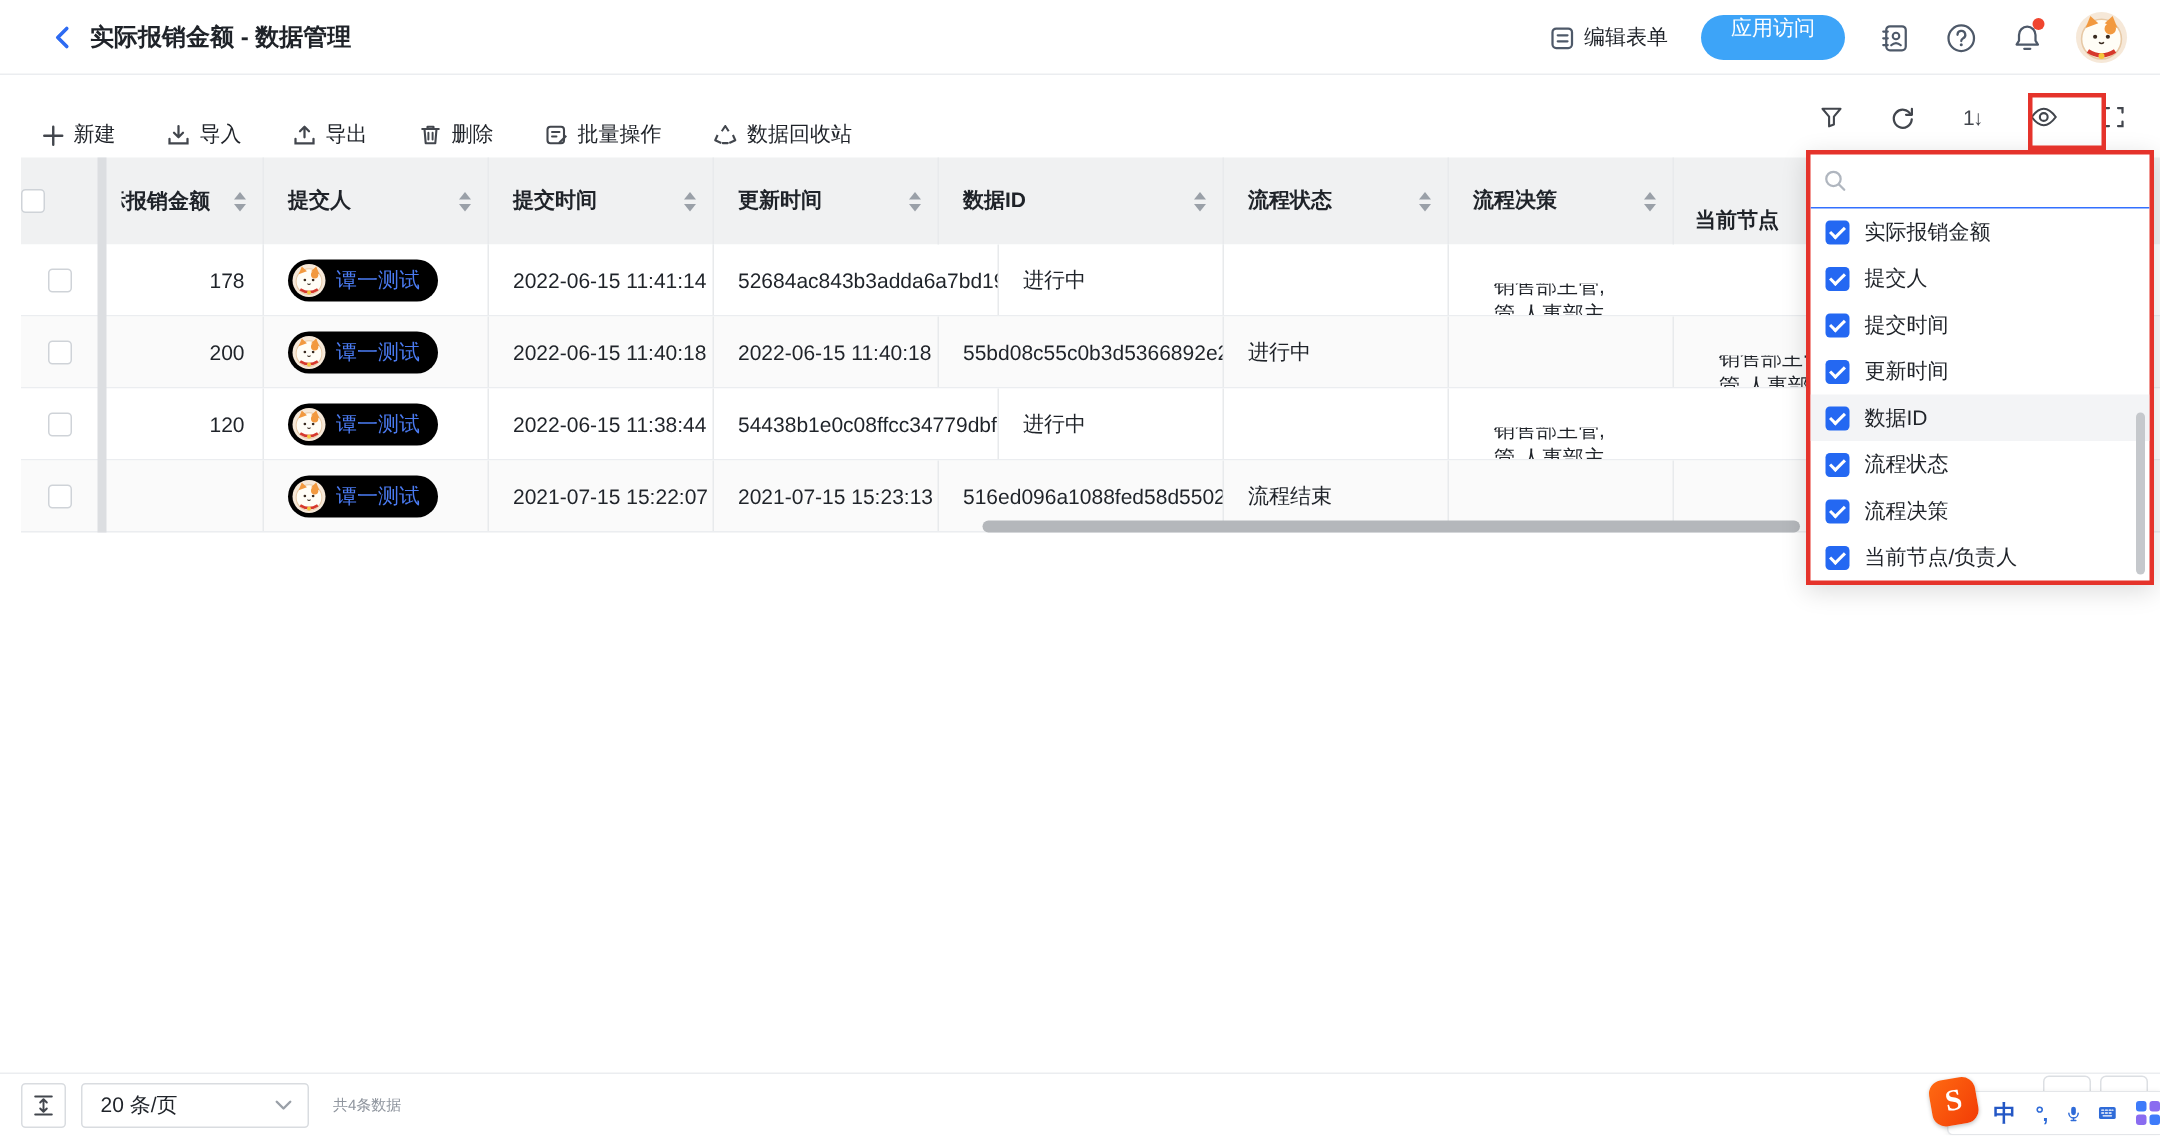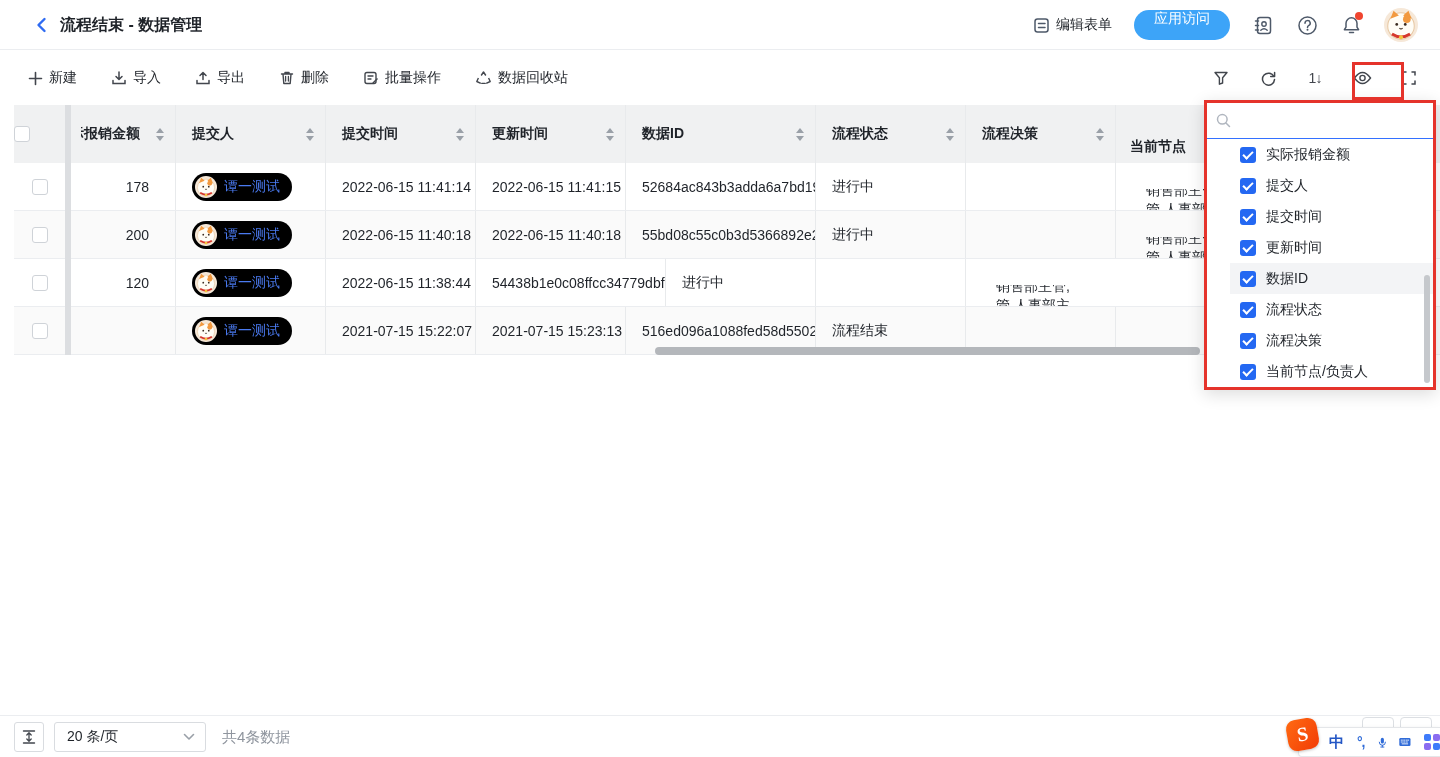--- a/index.html
+++ b/index.html
@@ -13,21 +13,21 @@
   .page-title { position:absolute; left:60px; top:0; height:50px; display:flex; align-items:center; font-size:16px; font-weight:700; color:#1f2329; }
   .hdr-right { position:absolute; right:22px; top:0; height:50px; display:flex; align-items:center; gap:22px; }
   .editform { display:flex; align-items:center; gap:6px; font-size:14px; color:#1f2329; cursor:pointer; }
   .pill-btn { height:30px; padding:0 20px; border-radius:16px; background:#3da4f8; color:#fff; font-size:14px; display:flex; align-items:flex-start; cursor:pointer; }
   .hicon { width:22px; height:22px; display:flex; align-items:center; justify-content:center; cursor:pointer; position:relative; }
   .bell-dot { position:absolute; right:-1px; top:-2px; width:8px; height:8px; border-radius:50%; background:#f0452f; }
   .avatar-lg { width:34px; height:34px; border-radius:50%; background:#f6e8d8; overflow:hidden; cursor:pointer; }
 
   
   .toolbar { position:absolute; left:0; top:51px; width:1440px; height:54px; background:#fff; }
-  .tb-left { position:absolute; left:28px; top:0; height:54px; display:flex; align-items:center; gap:34px; }
+  .tb-left { position:absolute; left:28px; top:12px; height:54px; display:flex; align-items:center; gap:34px; }
   .tb-item { display:flex; align-items:center; gap:6px; font-size:14px; color:#1f2329; cursor:pointer; white-space:nowrap; }
   .tb-right { position:absolute; right:16px; top:0; height:54px; display:flex; align-items:center; gap:21px; padding-right:2px; }
   .tb-ic { width:26px; height:26px; display:flex; align-items:center; justify-content:center; cursor:pointer; }
   .sort-num { font-size:14px; color:#42464d; letter-spacing:-1px; }
 
   
   .table { position:absolute; left:14px; top:105px; width:1426px; }
   .thead { display:flex; height:58px; background:#f0f1f2; align-items:stretch; }
   .trow { display:flex; height:48px; align-items:stretch; background:#fff; border-bottom:1px solid #ebedf0; }
   .trow.alt { background:#fafafa; }
@@ -36,50 +36,50 @@
   .col-check { width:51px; justify-content:center; padding-left:0; border-right:none; }
   .col-amount { width:111px; }
   .col-submitter { width:150px; }
   .col-stime { width:150px; }
   .col-utime { width:150px; }
   .col-dataid { width:190px; }
   .col-status { width:150px; }
   .col-decision { width:150px; }
   .col-node { width:120px; border-right:none; padding-left:14px;margin-top:26px; }
   .thead .col-amount .clip-label { display:block; overflow:hidden; white-space:nowrap; text-indent:-11px; }
-  .cell-amount { justify-content:flex-end; padding-right:26px; padding-left:0; }
+  .cell-amount { justify-content:flex-end; padding-right:12px; padding-left:0; }
   .strip { position:absolute; left:51px; top:0; width:6px; height:250px; background:#dcdee1; z-index:2; }
   .cbx { width:16px; height:16px; border:1px solid #cfd3d8; border-radius:3px; background:#fff; cursor:pointer; flex:0 0 auto; }
   .sorticon { flex:0 0 auto; margin-left:6px; }
   .chip { display:inline-flex; align-items:center; gap:7px; height:28px; padding:0 12px 0 3px; border-radius:14px; background:#000000; cursor:pointer; }
   .chip .avatar-sm { width:22px; height:22px; border-radius:50%; background:#f6e8d8; overflow:hidden; }
   .chip .chip-name { font-size:14px; color:#4a7af0; }
   .node-cell { display:flex; flex-direction:column; justify-content:center; line-height:19px; font-size:14px; }
   .hscroll { position:absolute; left:655px; top:347px; width:545px; height:8px; border-radius:4px; background:#b4b7bb; z-index:3; cursor:pointer; }
 
   
   .botbar { position:absolute; left:0; top:715px; width:1440px; height:42px; background:#fff; border-top:1px solid #ebedf0; }
   .rowheight-btn { position:absolute; left:14px; top:722px; width:30px; height:30px; border:1px solid #d9dce0; border-radius:3px; background:#fff; display:flex; align-items:center; justify-content:center; cursor:pointer; }
   .pagesize { position:absolute; left:54px; top:722px; width:152px; height:30px; border:1px solid #d9dce0; border-radius:3px; background:#fff; display:flex; align-items:center; padding:0 10px 0 12px; font-size:14px; color:#1f2329; cursor:pointer; justify-content:space-between; }
-  .total-txt { position:absolute; left:222px; top:722px; height:30px; display:flex; align-items:center; font-size:15px; color:#8f959e; }
+  .total-txt { position:absolute; left:222px; top:722px; height:30px; display:flex; align-items:center; font-size:10px; color:#8f959e; }
   .pg-partial { position:absolute; width:32px; height:26px; border:1px solid #dcdfe3; border-radius:4px; background:#fff; z-index:1; }
 
   
   .imebar { position:absolute; left:1298px; top:727px; width:142px; height:30px; background:#fff; border:1px solid #e4e6e9; border-right:none; border-radius:4px 0 0 4px; box-shadow:0 1px 4px rgba(0,0,0,.08); z-index:7; display:flex; align-items:center; gap:13px; padding-left:30px; }
   .sogou-logo { position:absolute; left:1287px; top:719px; width:31px; height:31px; background:linear-gradient(135deg,#ff6a12,#f23c06); border-radius:9px; transform:rotate(-10deg); box-shadow:0 1px 3px rgba(0,0,0,.25); display:flex; align-items:center; justify-content:center; color:#fff; font-weight:700; font-size:20px; z-index:8; font-family:"Liberation Serif", serif; }
   .ime-cn { font-size:15px; font-weight:700; color:#2457c5; cursor:pointer; }
   .ime-punct { font-size:14px; font-weight:700; color:#2f6bd8; cursor:pointer; letter-spacing:-1px; }
   .ime-grid { width:16px; height:16px; display:grid; grid-template-columns:7px 7px; grid-template-rows:7px 7px; gap:2px; cursor:pointer; }
   .ime-grid span { border-radius:2px; }
 
   
   .eye-box { position:absolute; left:1352px; top:62px; width:52px; height:38px; border:3px solid #e5332b; z-index:6; pointer-events:none; }
   .colpanel { position:absolute; left:1204px; top:100px; width:232px; height:290px; background:#fff; border:3px solid #e5332b; box-shadow:0 4px 16px rgba(0,0,0,.14); z-index:5; overflow:hidden; }
   .panel-search { height:36px; display:flex; align-items:center; padding:0 9px; border-bottom:1px solid #3370ff; cursor:text; }
-  .panel-list { position:relative;padding-left:23px; }
+  .panel-list { position:relative; }
   .panel-item { height:31px; display:flex; align-items:center; gap:10px; padding-left:10px; cursor:pointer; }
   .panel-item.hl { background:#f3f4f6; }
   .panel-item .label { font-size:14px; color:#1f2329; }
   .cbx-on { position:relative; width:16px; height:16px; border-radius:3px; background:#2468f2; flex:0 0 auto; cursor:pointer; }
   .cbx-on::after { content:""; position:absolute; left:3px; top:4px; width:8px; height:4px; border-left:2px solid #fff; border-bottom:2px solid #fff; transform:rotate(-45deg); }
   .panel-thumb { position:absolute; right:3px; top:172px; width:6px; height:108px; border-radius:3px; background:#c5c8cc; z-index:6; cursor:pointer; }
 </style>
 </head>
 <body>
 
@@ -104,21 +104,21 @@
 </svg>
 
 <div class="canvas">
 
   <div class="tophdr">
     <div class="back">
       <svg width="18" height="18" viewBox="0 0 18 18">
           <path d="M11.5 3 L5.5 9 L11.5 15" stroke="#2e6bf2" stroke-width="2.4" fill="none" stroke-linecap="round" stroke-linejoin="round"></path>
         </svg>
     </div>
-    <div class="page-title">流程结束 - 数据管理</div>
+    <div class="page-title">实际报销金额 - 数据管理</div>
 
     <div class="hdr-right">
       <div class="editform">
         <svg width="17" height="17" viewBox="0 0 17 17">
           <rect x="2" y="2" width="13" height="13" rx="2.5" fill="none" stroke="#4e5969" stroke-width="1.5"></rect>
           <path d="M5.5 6.5 H12 M5.5 10.5 H12" stroke="#4e5969" stroke-width="1.5" stroke-linecap="round"></path>
         </svg>
         <span>编辑表单</span>
       </div>
       <div class="pill-btn">
@@ -295,21 +295,20 @@
       <div class="c col-amount cell-amount">178</div>
       <div class="c col-submitter">
         <span class="chip">
           <span class="avatar-sm"><svg width="22" height="22" viewBox="0 0 32 32">
                 <use href="#cat"></use>
               </svg></span>
           <span class="chip-name">谭一测试</span>
         </span>
       </div>
       <div class="c col-stime">2022-06-15 11:41:14</div>
-      <div class="c col-utime">2022-06-15 11:41:15</div>
       <div class="c col-dataid">52684ac843b3adda6a7bd19a</div>
       <div class="c col-status">进行中</div>
       <div class="c col-decision"></div>
       <div class="c col-node node-cell">
         <span>销售部主管,</span>
         <span>管,人事部主</span>
       </div>
     </div>
 
     <div class="trow alt">

